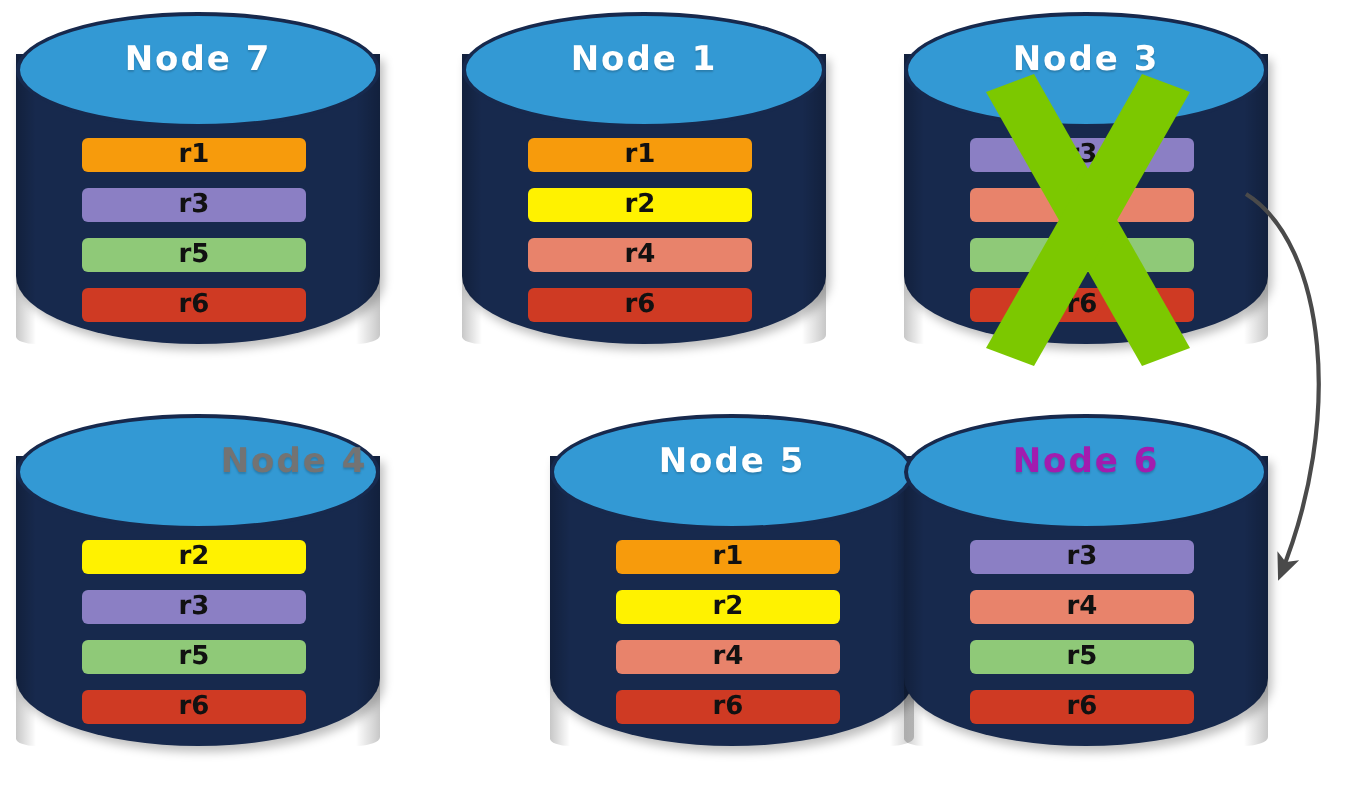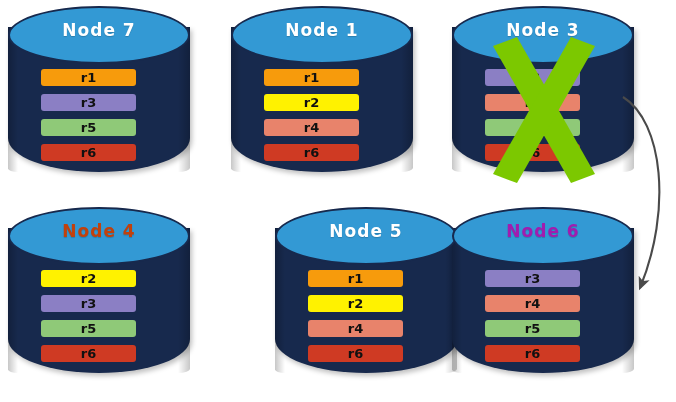--- a/index.html
+++ b/index.html
@@ -93,21 +93,21 @@
     left: 0;
     top: 0;
     width: 182px;
     height: 178px;
     z-index: 5;
   }
 
   .bar {
     position: absolute;
     left: 33px;
-    width: 95px;
+    width: 112px;
     height: 17px;
     border-radius: 3px;
     text-align: center;
     font-size: 13px;
     font-weight: bold;
     color: #111111;
     line-height: 17px;
     box-sizing: border-box;
   }
   .bar.i0 { top: 63px; }
@@ -189,21 +189,21 @@
           <g fill="#7CC800">
             <polygon points="41,40 65,31 143,168 119,177"></polygon>
             <polygon points="119,31 143,40 65,177 41,168"></polygon>
           </g>
         </svg>
       </div>
 
   <div class="node" style="left: 8px; top: 207px;">
     <div class="cyl-body" style="background: rgb(23, 41, 77);"></div>
     <div class="cyl-top" style="background: rgb(51, 153, 212);"></div>
-    <div class="node-title" style="color: #c2410c;">Node 4</div>
+    <div class="node-title" style="color: #737373; padding-left: 48px;">Node 4</div>
     <div class="bars">
   <div class="bar i0" style="background: rgb(255, 242, 0);">r2</div>
 
   <div class="bar i1" style="background: rgb(139, 127, 196);">r3</div>
 
   <div class="bar i2" style="background: rgb(143, 201, 120);">r5</div>
 
   <div class="bar i3" style="background: rgb(207, 58, 35);">r6</div>
 </div>
   </div>

